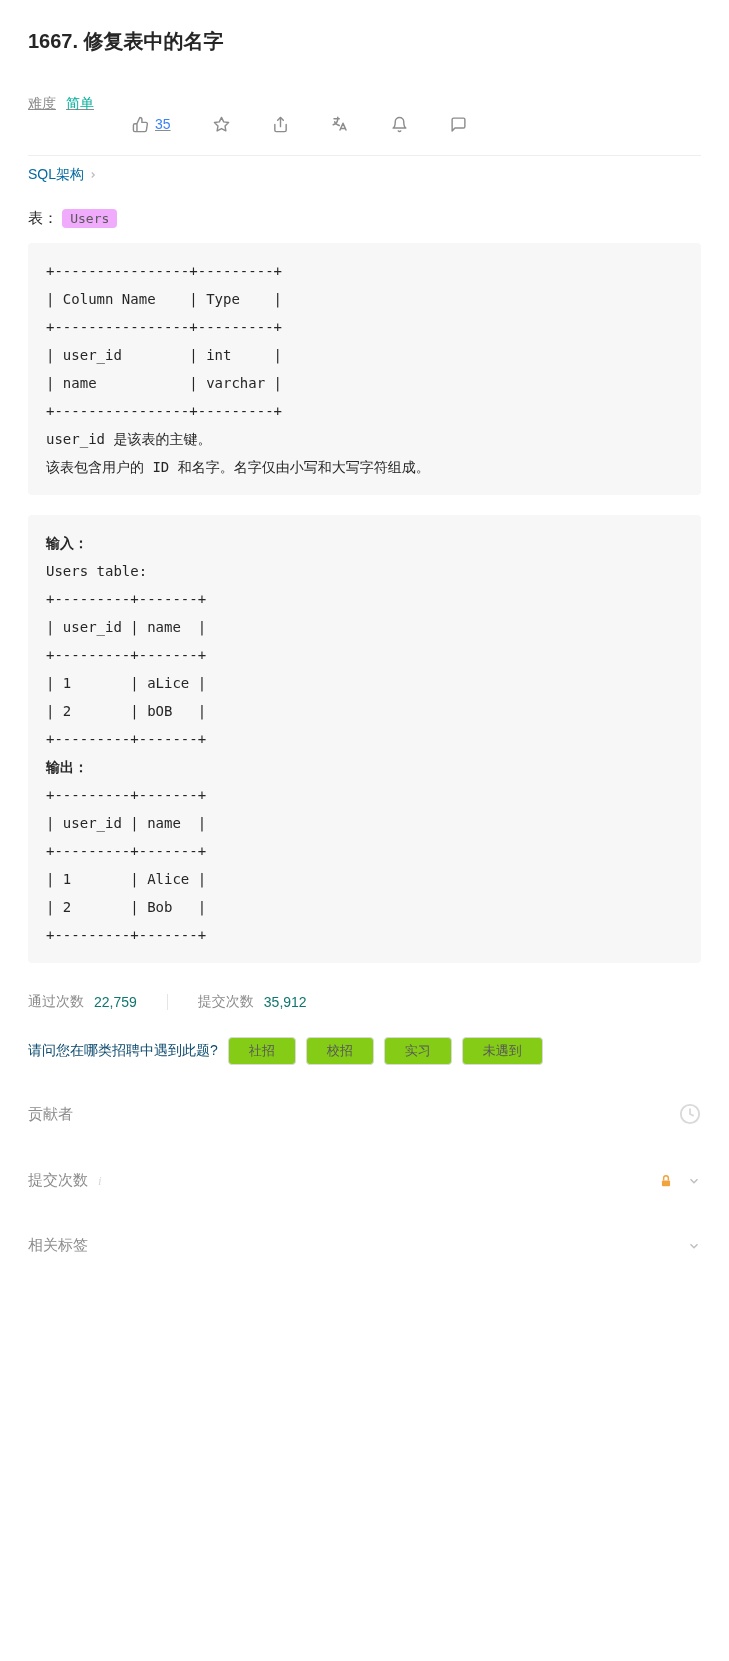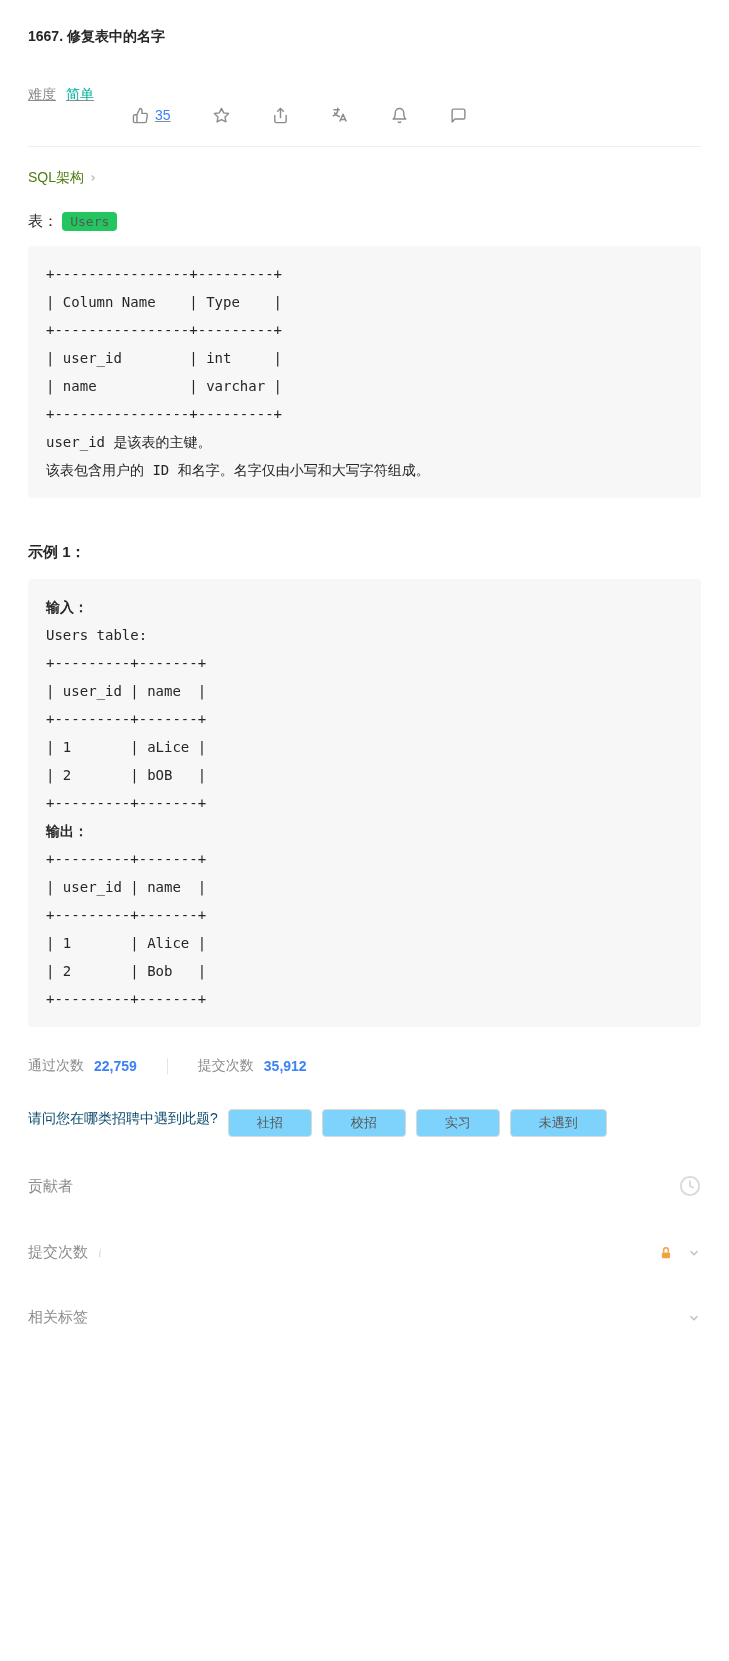--- a/index.html
+++ b/index.html
@@ -5,21 +5,21 @@
   * { box-sizing: border-box; margin: 0; padding: 0; }
   body {
     font-family: -apple-system, BlinkMacSystemFont, "Segoe UI", "PingFang SC", "Microsoft YaHei", sans-serif;
     color: #262626;
     background: #fff;
     width: 729px;
     padding: 0 28px 40px 28px;
     font-size: 14px;
   }
   .title {
-    font-size: 14px;
+    font-size: 20px;
     font-weight: 600;
     padding-top: 28px;
     padding-bottom: 16px;
   }
   .toolbar {
     display: flex;
     align-items: center;
     gap: 10px;
     color: #8c8c8c;
     padding-bottom: 18px;
@@ -36,28 +36,28 @@
     cursor: pointer;
     padding: 4px;
     margin-top: 40px;
   }
   .toolbar .spacer-sm { width: 14px; }
   svg { display: block; }
   .sql-link {
     display: inline-flex;
     align-items: center;
     gap: 4px;
-    color: #4d7c0f;
-    margin-top: 22px;
+    color: #0369a1;
+    margin-top: 10px;
     cursor: pointer;
   }
   .section { margin-top: 20px; line-height: 1.8; color: #262626; font-size: 15px; }
   .section p { margin-bottom: 12px; }
   code.inline {
-    background: #22c55e;
+    background: #f0abfc;
     padding: 2px 8px;
     border-radius: 4px;
     font-family: "SFMono-Regular", Consolas, monospace;
     font-size: 13px;
     color: #595959;
   }
   pre.block {
     background: #f7f7f7;
     border-radius: 4px;
     padding: 14px 18px;
@@ -73,38 +73,37 @@
   .bold-heading { font-weight: 700; font-size: 15px; margin-top: 40px; margin-bottom: 14px; }
   .stats-row {
     display: flex;
     align-items: center;
     margin-top: 30px;
     gap: 30px;
     font-size: 14px;
   }
   .stats-row .stat { display: flex; align-items: center; gap: 10px; }
   .stats-row .stat .lbl { color: #8c8c8c; }
-  .stats-row .stat .val { font-weight: 700; color: #3b82f6; }
+  .stats-row .stat .val { font-weight: 400; color: #0f766e; }
   .stats-row .divider { width: 1px; height: 16px; background: #e5e5e5; }
   .tag-row {
     display: flex;
     align-items: center;
     gap: 10px;
     margin-top: 26px;
   }
   .tag-row .q { color: #0c4a6e; font-size: 14px; }
   .tag-btn {
     border: 1px solid #d9d9d9;
     border-radius: 4px;
-    padding: 4px 28px;
+    padding: 4px 20px;
     font-size: 13px;
     color: #595959;
     cursor: pointer;
-    background: #7dd3fc;
-    margin-top: 8px;
+    background: #84cc16;
   }
   .accordion {
     display: flex;
     align-items: center;
     justify-content: space-between;
     padding: 20px 0;
     border-bottom: none;
     color: #8c8c8c;
     font-size: 15px;
     cursor: pointer;
@@ -192,21 +191,20 @@
   <pre class="block">+----------------+---------+
 | Column Name    | Type    |
 +----------------+---------+
 | user_id        | int     |
 | name           | varchar |
 +----------------+---------+
 user_id 是该表的主键。
 该表包含用户的 ID 和名字。名字仅由小写和大写字符组成。</pre>
 
 
-  <div class="bold-heading">示例 1：</div>
   <pre class="block" id="example-block"><span class="strong">输入：</span>
 Users table:
 +---------+-------+
 | user_id | name  |
 +---------+-------+
 | 1       | aLice |
 | 2       | bOB   |
 +---------+-------+
 <span class="strong">输出：</span>
 +---------+-------+

